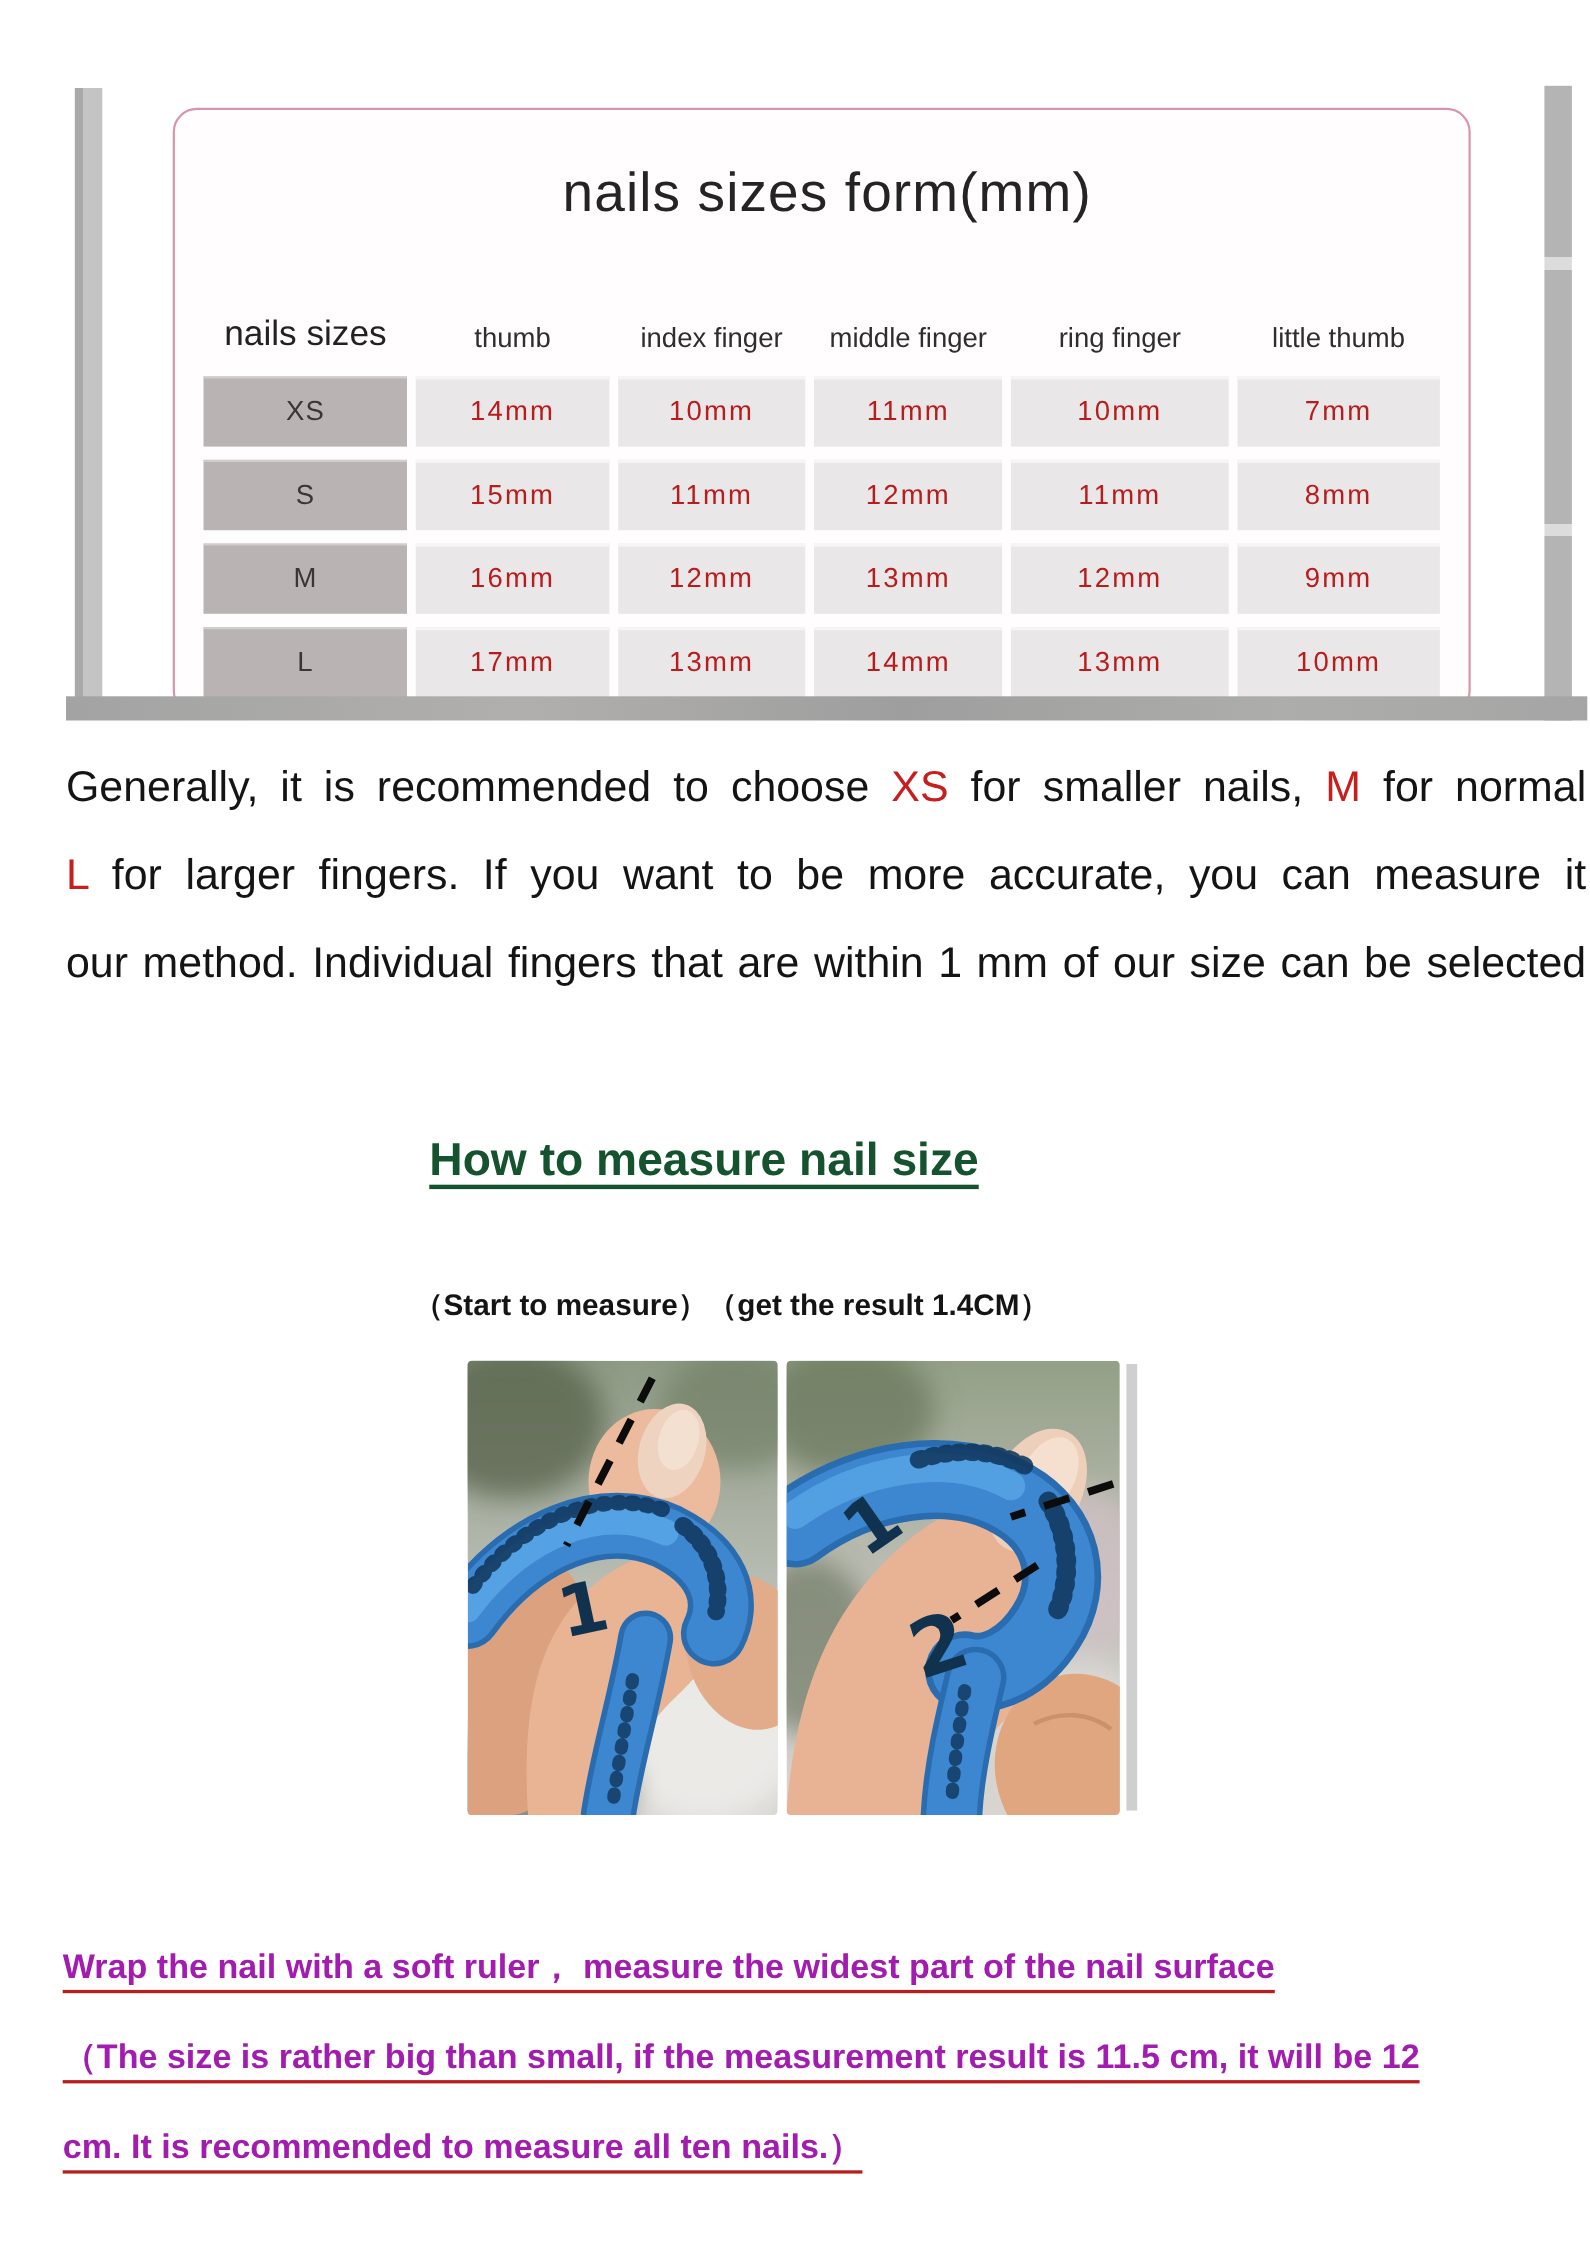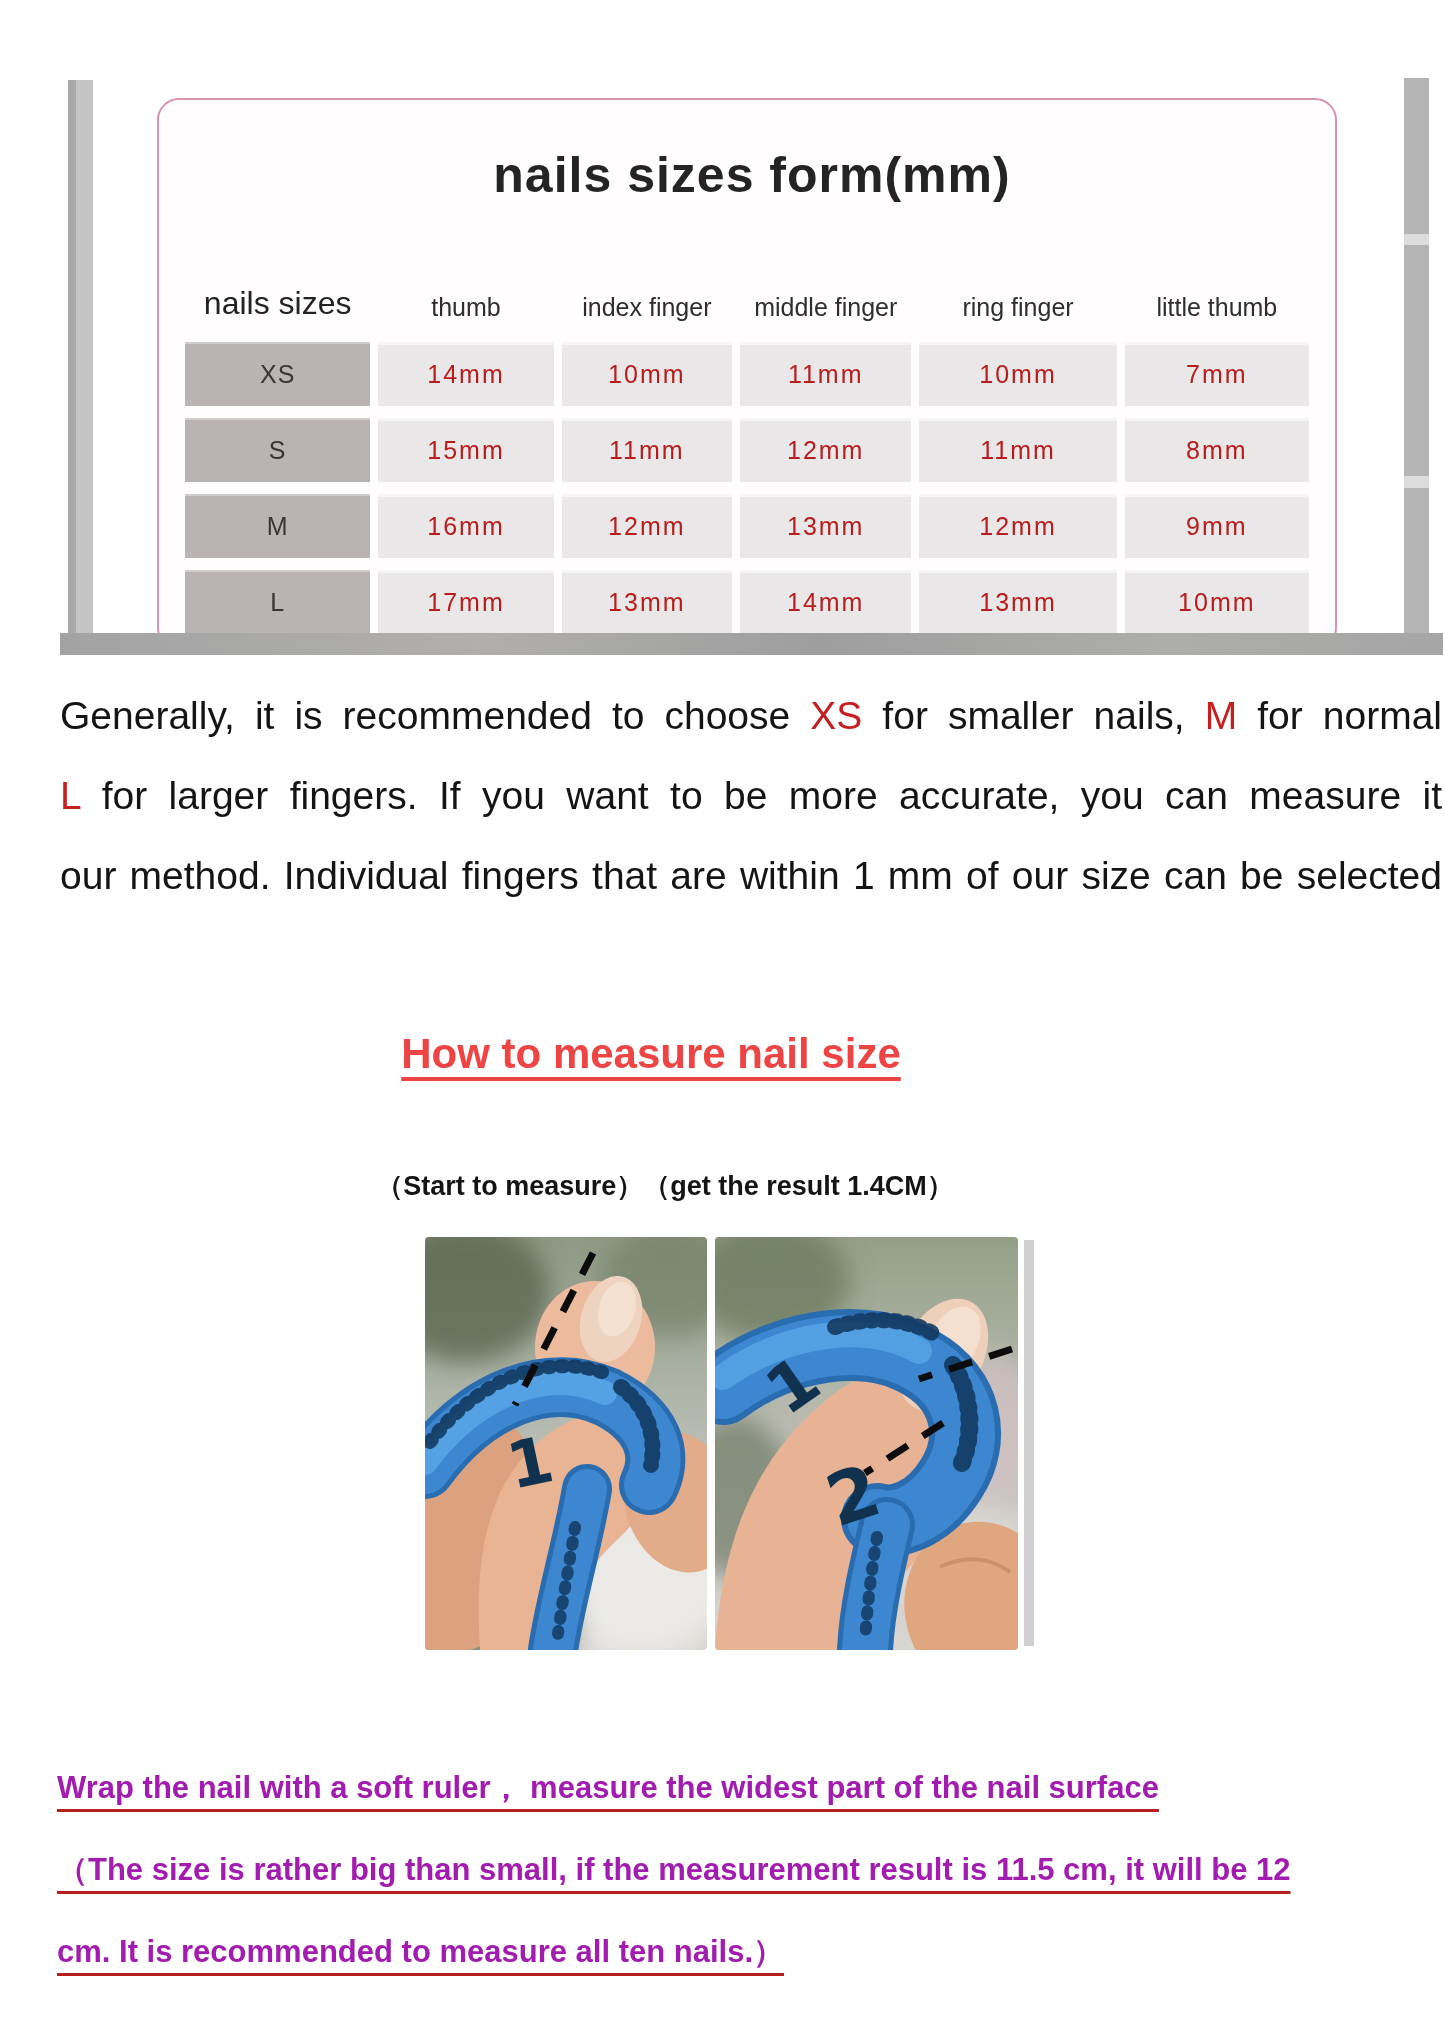--- a/index.html
+++ b/index.html
@@ -13,42 +13,42 @@
   .vbar.left{left:68px;}
   .vbar.right{left:1404px;top:78px;height:577px;
     background:linear-gradient(#b4b4b4 0 27%,#dcdcdc 27% 29%,#b4b4b4 29% 69%,#dcdcdc 69% 71%,#b4b4b4 71% 100%);}
   .hbar{position:absolute;left:60px;top:633px;width:1383px;height:22px;z-index:4;
     background:linear-gradient(90deg,#a3a3a3,#b0afad 30%,#9e9e9e 55%,#adadab 80%,#a5a5a5);}
 
   
   .chart-box{position:absolute;left:157px;top:98px;width:1180px;height:552px;
     background:#fffdfd;border:2px solid #d795a8;border-radius:22px;box-sizing:border-box;z-index:2;}
   .chart-title{margin-top:40px;height:70px;line-height:70px;text-align:center;
-    font-size:50px;font-weight:700;color:#242424;letter-spacing:1px;margin-left:10px;}
+    font-size:50px;font-weight:400;color:#242424;letter-spacing:1px;margin-left:10px;}
   .tbl{display:grid;grid-template-columns:186fr 176fr 171fr 172fr 198fr 185fr;
     column-gap:8px;row-gap:12px;padding:0 26px;margin-top:60px;}
   .th{height:60px;display:flex;align-items:flex-end;justify-content:center;
     font-size:25px;color:#2e2e2e;padding-bottom:8px;box-sizing:border-box;}
   .th.first{font-size:32px;color:#222;}
   .cell{height:64px;display:flex;align-items:center;justify-content:center;
     font-size:25px;color:#b91c1c;letter-spacing:2px;}
   .cell.size{background:#b9b3b3;color:#3a3636;letter-spacing:1px;
     box-shadow:inset 0 2px 0 rgba(255,255,255,.35);}
   .cell.val{background:#e9e7e7;box-shadow:inset 0 3px 0 rgba(255,255,255,.6);}
 
   
   .para{position:absolute;left:60px;top:676px;width:1382px;z-index:2;}
   .pline{height:80px;line-height:80px;font-size:39px;font-weight:400;color:#141414;
     white-space:nowrap;}
   .pline.just{text-align:justify;text-align-last:justify;white-space:normal;height:80px;overflow:hidden;}
   .red{color:#c5201f;}
 
   
   .measure-heading{position:absolute;left:0;top:1030px;width:1280px;text-align:center;
-    font-size:42px;font-weight:700;color:#ef4444;z-index:2;padding-left:11px;}
+    font-size:42px;font-weight:700;color:#14532d;z-index:2;}
   .measure-heading span{text-decoration:underline;text-decoration-thickness:4px;text-underline-offset:9px;}
   .measure-sub{position:absolute;left:0;top:1168px;width:1330px;text-align:center;
     font-size:27px;font-weight:700;color:#141414;z-index:2;}
 
   
   .photos{position:absolute;left:425px;top:1237px;width:593px;height:413px;display:flex;gap:8px;z-index:2;}
   .photo{border-radius:4px;overflow:hidden;}
   .photo-strip{position:absolute;left:1024px;top:1240px;width:10px;height:406px;background:#cfcfcf;z-index:2;}
 
   

